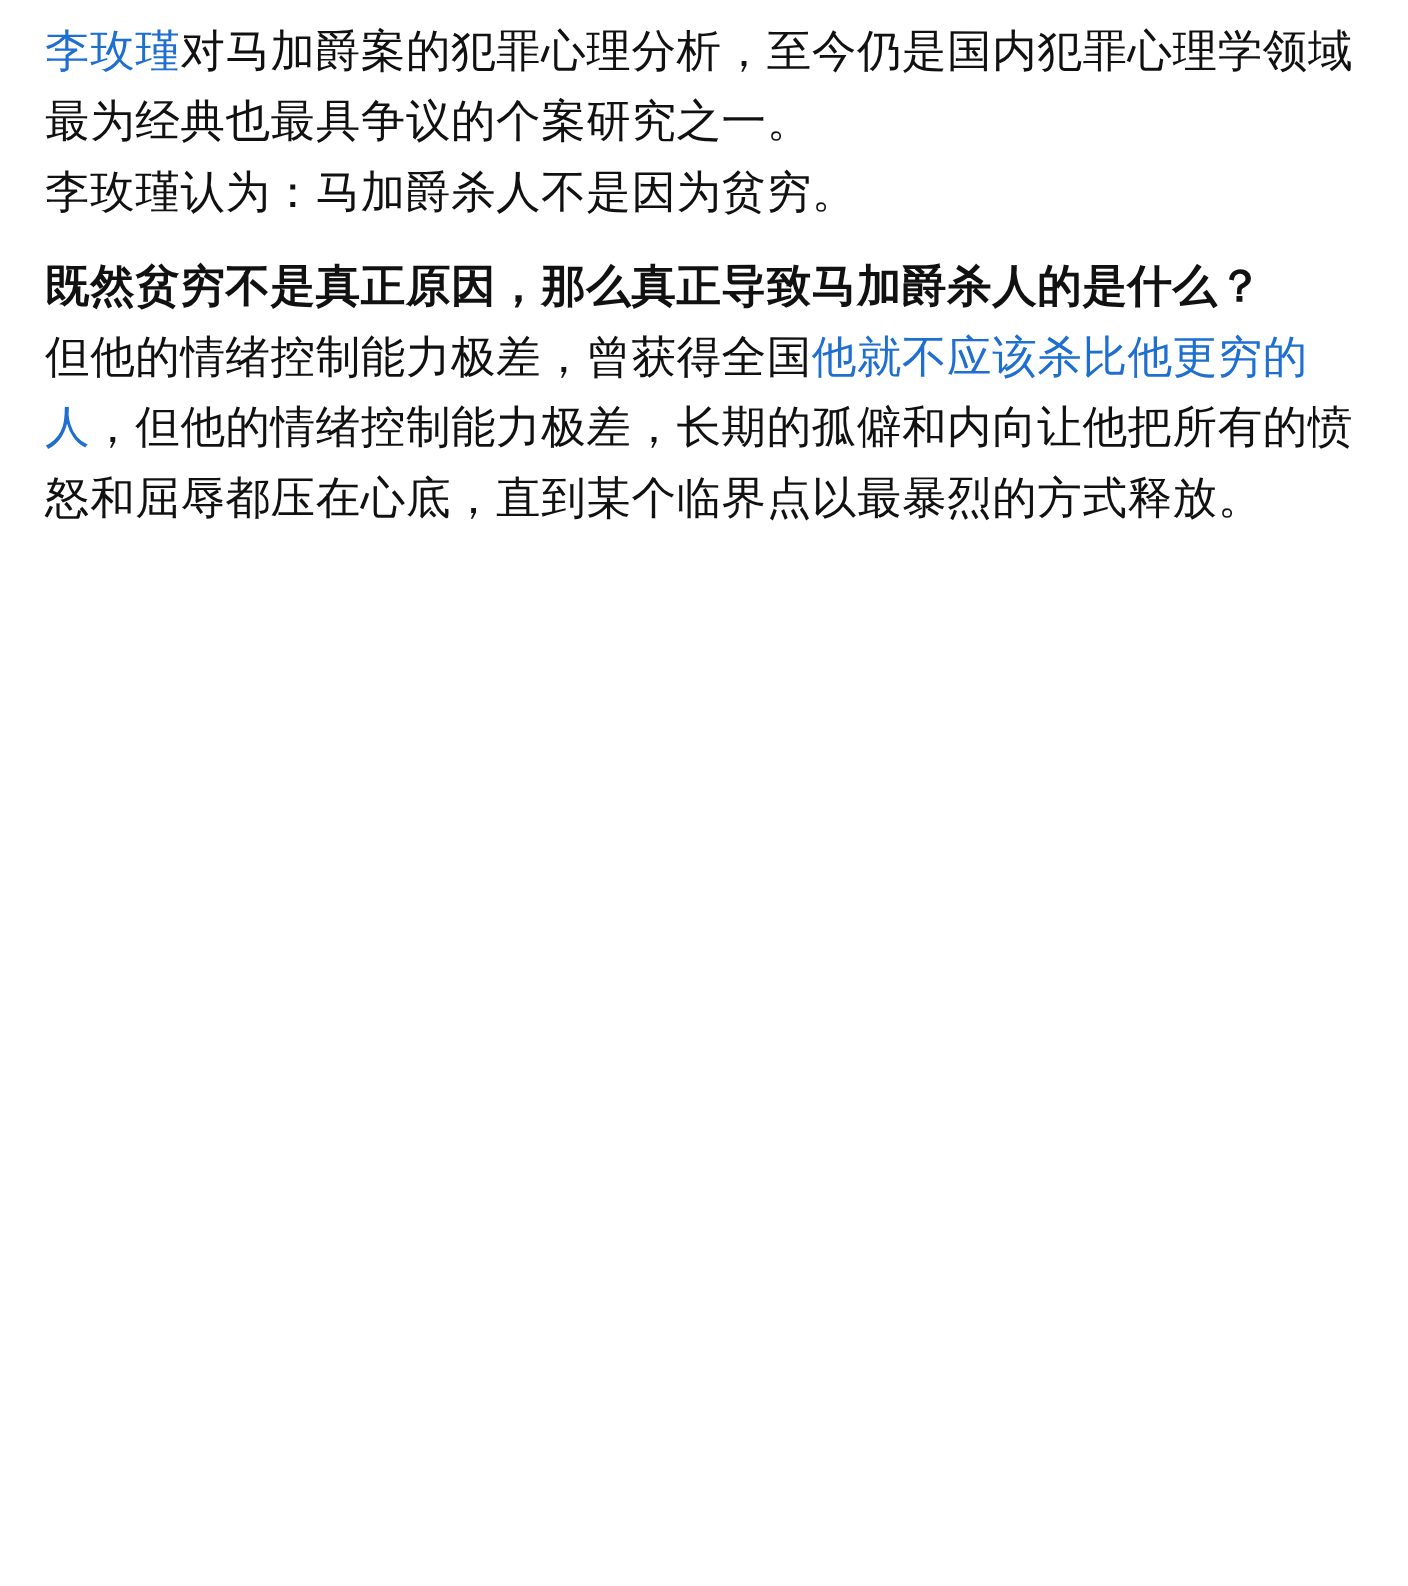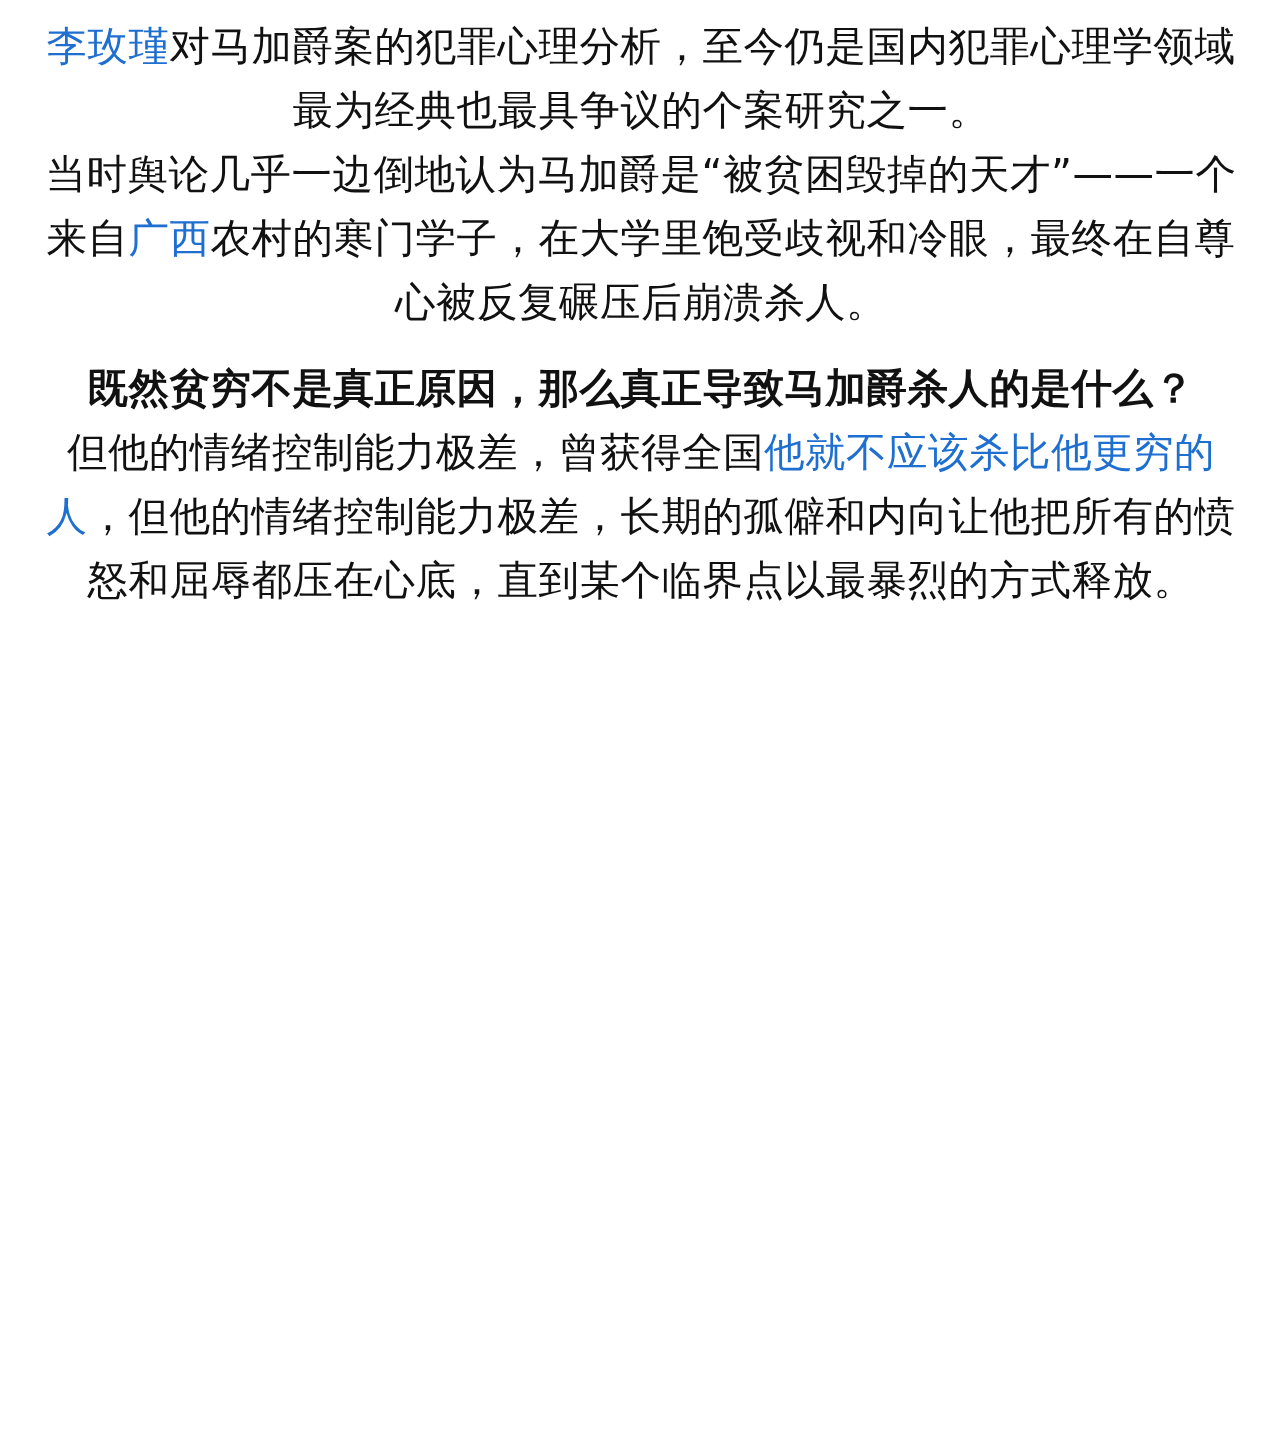--- a/index.html
+++ b/index.html
@@ -3,33 +3,33 @@
 <meta charset="utf-8">
 <style>
   html, body { margin: 0; padding: 0; background: #ffffff; }
   body { width: 1280px; height: 1442px; overflow: hidden; }
   .article {
     position: absolute; left: 41px; top: 14px; width: 1200px;
     font-family: "DejaVu Sans", "Liberation Sans", sans-serif;
     font-size: 40.5px; line-height: 64px; color: #111111;
     letter-spacing: 0.5px;
   }
-  .para { margin: 0; text-align: center; }
+  .para { margin: 0; }
   .para.gap { margin-top: 22px; font-weight: bold; }
   .link { color: #1f6fd1; text-decoration: none; cursor: pointer; }
 </style>
 </head>
 <body>
 
 <div class="article">
   <p class="para">
     <a class="link">李玫瑾</a><span>对马加爵案的犯罪心理分析，至今仍是国内犯罪心理学领域最为经典也最具争议的个案研究之一。</span>
   </p>
   <p class="para">
-    <span>当时舆论几乎一边倒地认为马加爵是“被贫困毁掉的天才”——一个来自</span><a class="link">广西</a><span>农村的寒门学子，在大学里饱受歧视和冷眼，最终在自尊心被反复碾压后崩溃杀人。</span>
+    <span>李玫瑾认为：马加爵杀人不是因为贫穷。</span>
   </p>
   <p class="para gap">
     <span>既然贫穷不是真正原因，那么真正导致马加爵杀人的是什么？</span>
   </p>
   <p class="para">
     <span>但他的情绪控制能力极差，曾获得全国</span><a class="link">他就不应该杀比他更穷的人</a><span>，但他的情绪控制能力极差，长期的孤僻和内向让他把所有的愤怒和屈辱都压在心底，直到某个临界点以最暴烈的方式释放。</span>
   </p>
 </div>
 
 </body></html>

